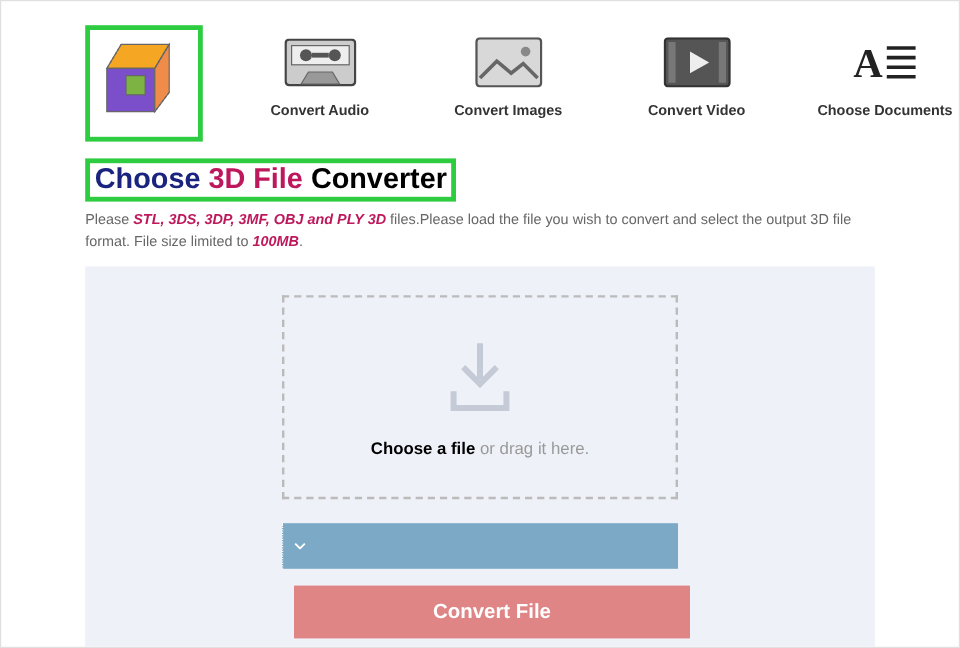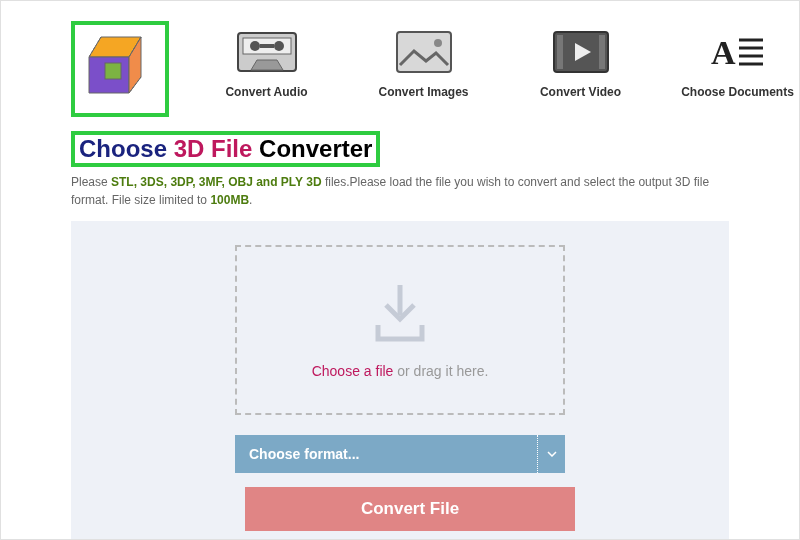--- a/index.html
+++ b/index.html
@@ -59,21 +59,21 @@
   }
   .title-box .t-online { color: #1a237e; }
   .title-box .t-3d { color: #be185d; }
   .title-box .t-conv { color: #000000; }
   .desc {
     padding: 6px 70px 0 70px;
     font-size: 12px;
     color: #666;
     line-height: 1.5;
   }
-  .desc b { color: #4d7c0f; }
+  .desc b { color: #be185d; font-style: italic; }
   .panel {
     margin: 12px 70px 0 70px;
     background: #eef1f7;
     padding: 24px 0;
     display: flex;
     flex-direction: column;
     align-items: center;
   }
   .dropzone {
     width: 330px;
@@ -83,21 +83,21 @@
     flex-direction: column;
     align-items: center;
     justify-content: center;
     gap: 14px;
     cursor: pointer;
   }
   .dropzone-text {
     font-size: 14px;
     color: #999;
   }
-  .dropzone-text b { color: #be185d; font-weight: normal; }
+  .dropzone-text b { color: #000000; font-weight: bold; }
   .format-select {
     width: 330px;
     height: 38px;
     margin-top: 20px;
     background: #7ca9c6;
     color: #fff;
     display: flex;
     align-items: center;
     font-size: 14px;
     font-weight: bold;
@@ -216,21 +216,20 @@
         <polyline points="14,24 28,38 42,24" fill="none" stroke="#c5cbd6" stroke-width="5"></polyline>
         <polyline points="6,44 6,58 50,58 50,44" fill="none" stroke="#c5cbd6" stroke-width="5"></polyline>
       </svg>
     </span>
     <div class="dropzone-text">
       <b>Choose a file</b><span> or drag it here.</span>
     </div>
   </div>
 
   <div class="format-select">
-    <div class="fs-label">Choose format...</div>
     <div class="fs-arrow">
       <svg width="10" height="6" viewBox="0 0 10 6">
           <polyline points="1,1 5,5 9,1" fill="none" stroke="#fff" stroke-width="1.5"></polyline>
         </svg>
     </div>
   </div>
 
   <div class="convert-btn">
     <span>Convert File</span>
   </div>

